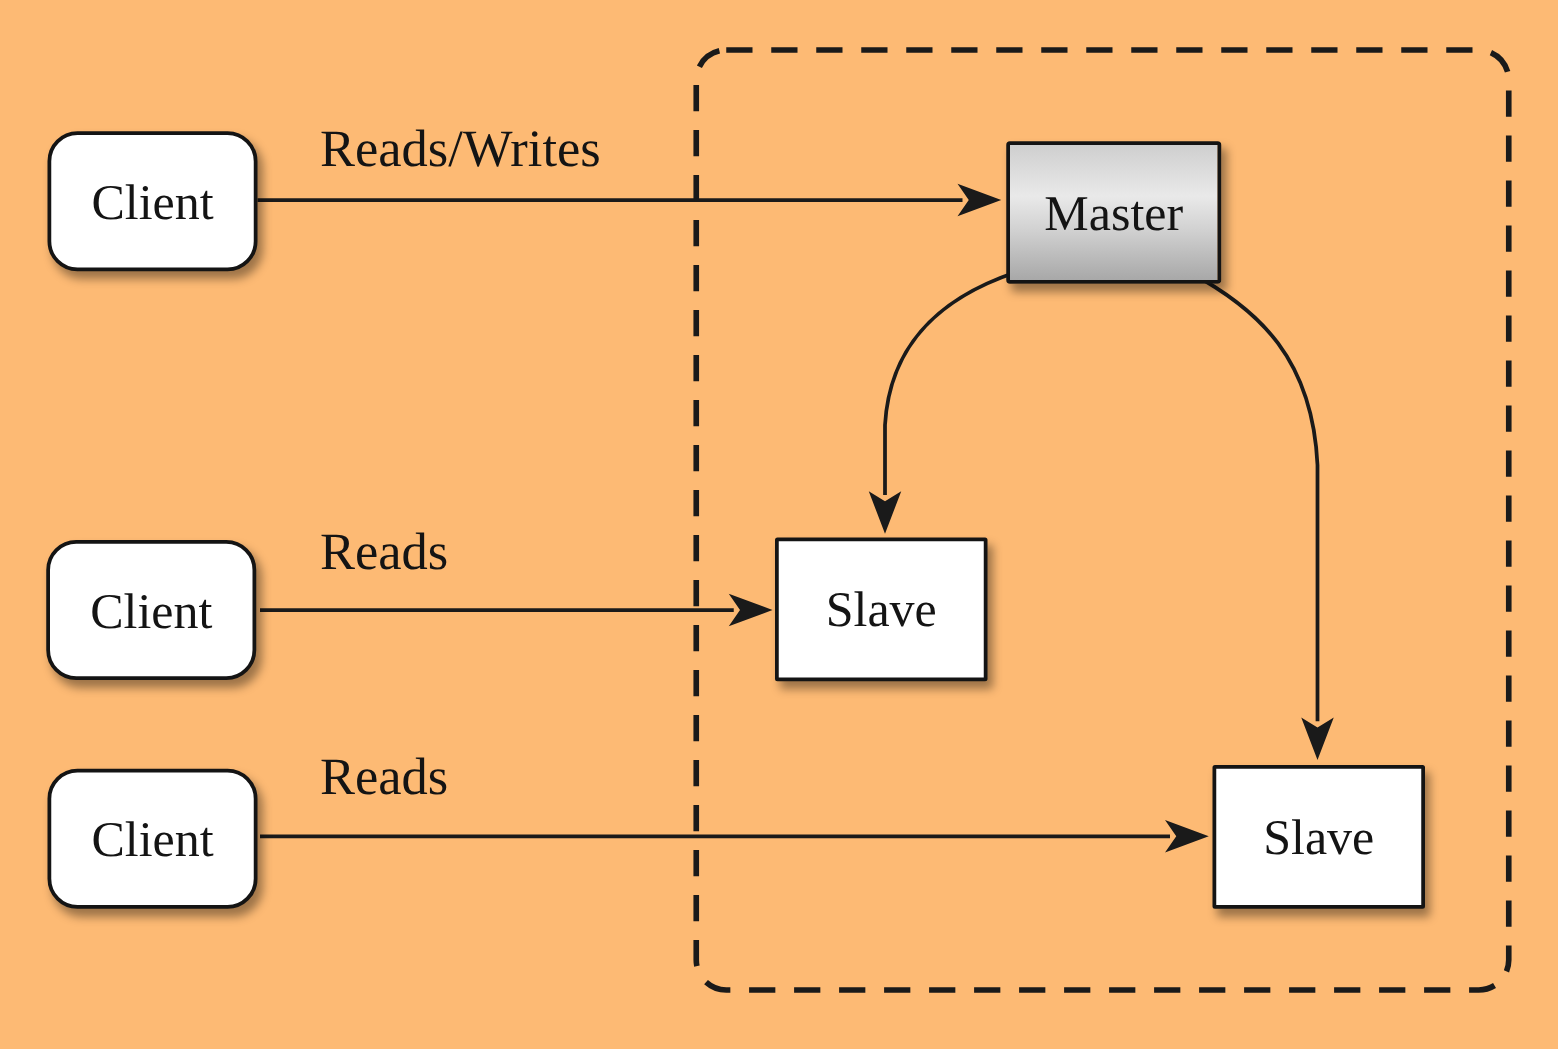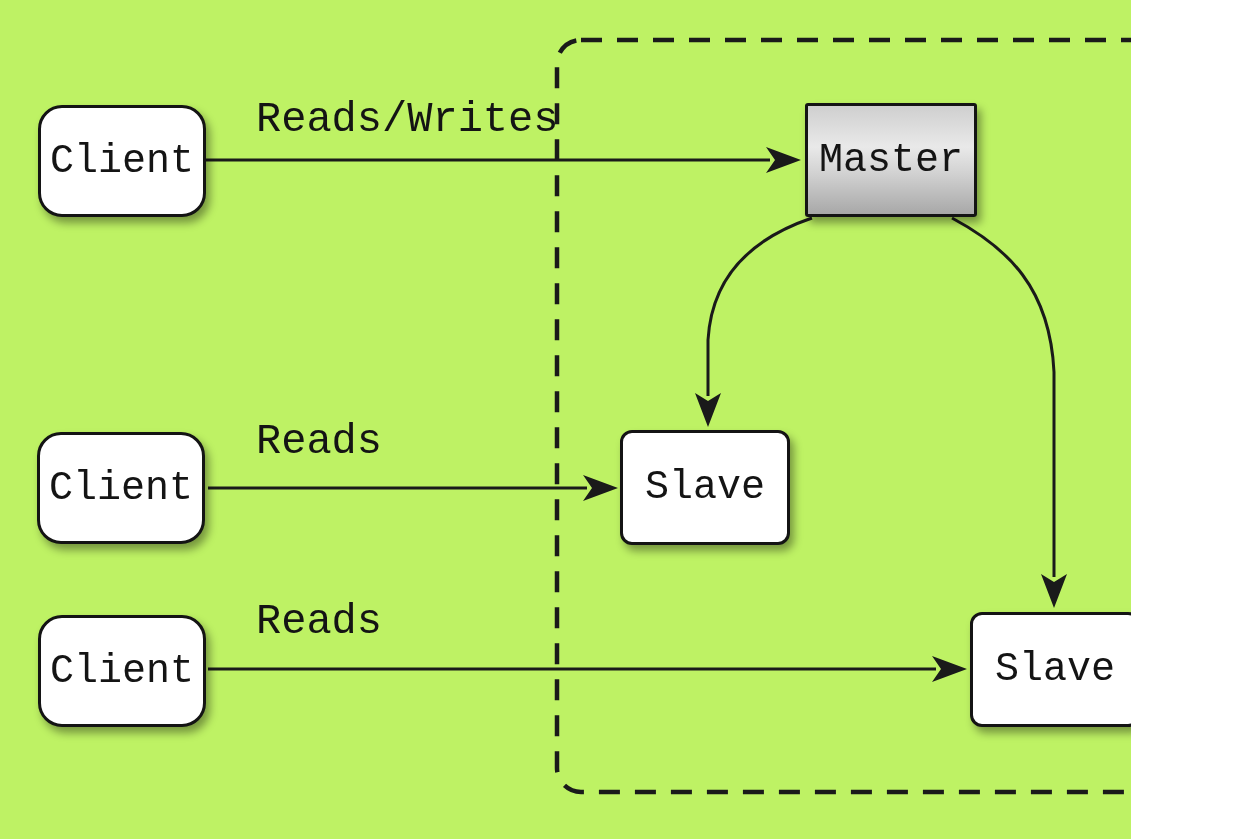--- a/index.html
+++ b/index.html
@@ -2,24 +2,24 @@
 <html><head>
 <meta charset="utf-8">
 <style>
   html, body {
     margin: 0;
     padding: 0;
     background: #ffffff;
   }
   #canvas {
     position: relative;
-    width: 1131px;
+    width: 1246px;
     height: 839px;
-    background: #bef264;
-    font-family: Liberation Mono, monospace;
+    background: #fdba74;
+    font-family: Liberation Serif, serif;
     overflow: hidden;
   }
   #edges-layer {
     position: absolute;
     left: 0;
     top: 0;
     width: 1246px;
     height: 839px;
     z-index: 1;
   }
@@ -43,26 +43,26 @@
   }
   .node.master {
     width: 172px;
     height: 114px;
     border-radius: 3px;
     background: linear-gradient(180deg, #cfcfcf 0%, #e9e9e9 38%, #d2d2d2 62%, #a8a8a8 100%);
   }
   .node.slave {
     width: 170px;
     height: 115px;
-    border-radius: 12px;
+    border-radius: 2px;
   }
   #client-1 { left: 38px;  top: 105px; }
   #client-2 { left: 37px;  top: 432px; }
   #client-3 { left: 38px;  top: 615px; }
-  #master   { left: 805px; top: 103px; }
+  #master   { left: 805px; top: 113px; }
   #slave-1  { left: 620px; top: 430px; }
   #slave-2  { left: 970px; top: 612px; }
 
   .edge-label {
     position: absolute;
     z-index: 2;
     color: #141414;
     font-size: 42px;
     white-space: nowrap;
   }

